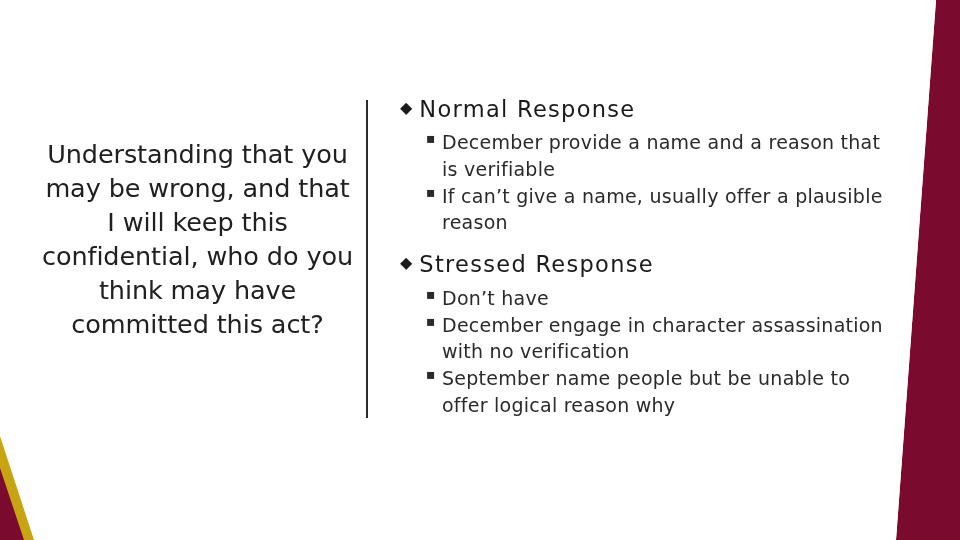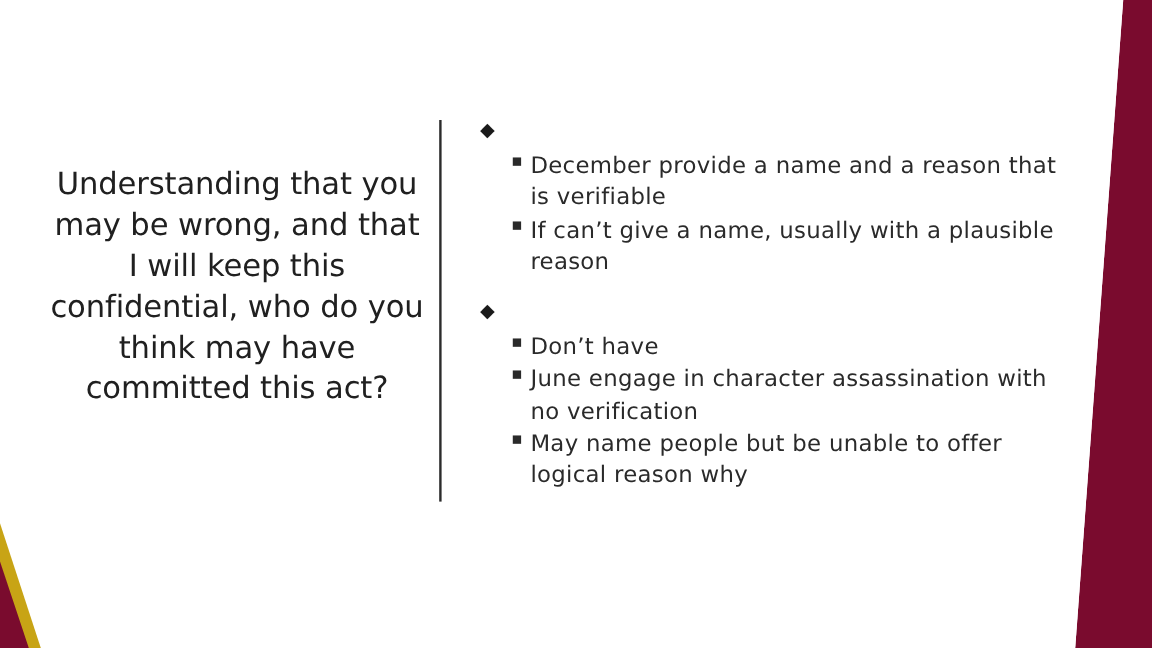--- a/index.html
+++ b/index.html
@@ -138,44 +138,46 @@
   <div class="left-panel">
     <div class="prompt">Understanding that you may be wrong, and that I will keep this confidential, who do you think may have committed this act?</div>
   </div>
 
   <div class="divider"></div>
 
   <div class="right-panel">
 
     <div class="heading">
       <span class="bullet-diamond">◆</span>
+      <span>Normal Response</span>
     </div>
     <ul class="sub-list">
       <li class="sub-item">
         <span class="bullet-square">▪</span>
         <span class="sub-text">December provide a name and a reason that is verifiable</span>
       </li>
       <li class="sub-item">
         <span class="bullet-square">▪</span>
-        <span class="sub-text">If can’t give a name, usually with a plausible reason</span>
+        <span class="sub-text">If can’t give a name, usually offer a plausible reason</span>
       </li>
     </ul>
 
     <div class="heading group-2">
       <span class="bullet-diamond">◆</span>
+      <span>Stressed Response</span>
     </div>
     <ul class="sub-list">
       <li class="sub-item">
         <span class="bullet-square">▪</span>
         <span class="sub-text">Don’t have</span>
       </li>
       <li class="sub-item">
         <span class="bullet-square">▪</span>
-        <span class="sub-text">June engage in character assassination with no verification</span>
+        <span class="sub-text">December engage in character assassination with no verification</span>
       </li>
       <li class="sub-item">
         <span class="bullet-square">▪</span>
-        <span class="sub-text">May name people but be unable to offer logical reason why</span>
+        <span class="sub-text">September name people but be unable to offer logical reason why</span>
       </li>
     </ul>
 
   </div>
 </div>
 
 </body></html>

